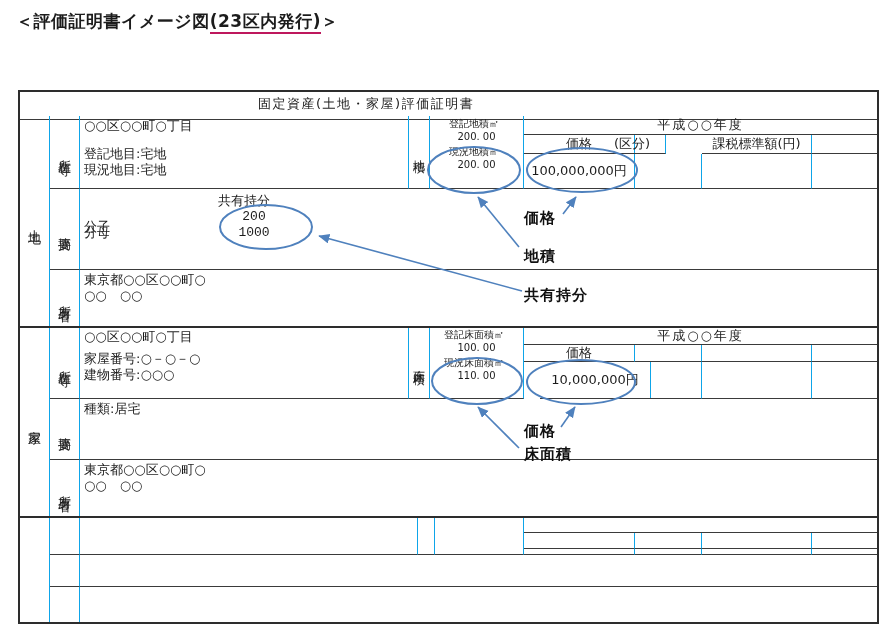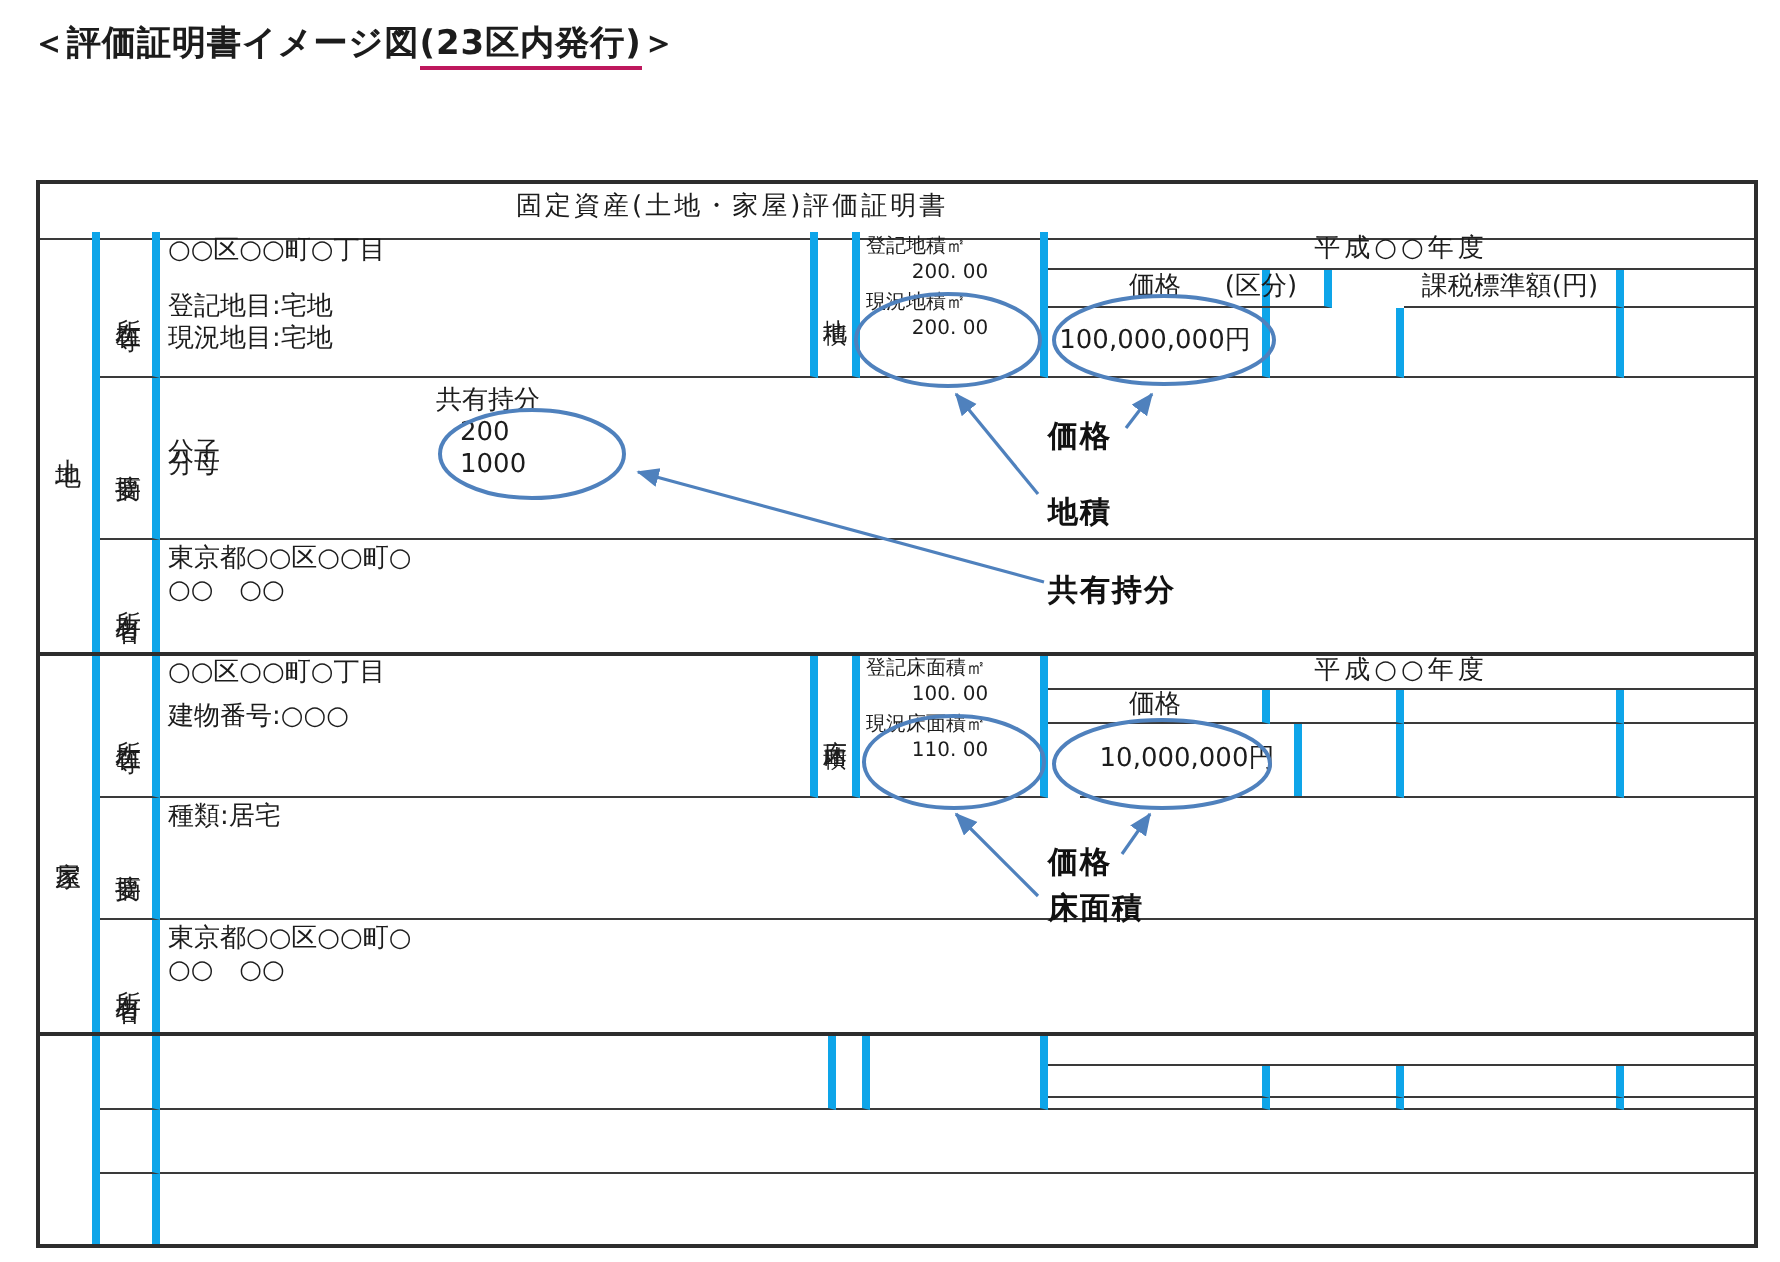--- a/index.html
+++ b/index.html
@@ -2,38 +2,38 @@
 <html><head>
 <meta charset="utf-8">
 <style>
   html,body{margin:0;padding:0;background:#fff;}
   .page{position:relative;width:890px;height:631px;background:#ffffff;
         font-family:"DejaVu Sans",sans-serif;color:#1c1c1c;overflow:hidden;}
   .title{position:absolute;left:16px;top:10px;font-size:17px;font-weight:bold;letter-spacing:.5px;white-space:nowrap;}
   .title .u{border-bottom:2px solid #be185d;padding-bottom:1px;}
   .subtitle{position:absolute;left:15px;top:57px;font-size:14px;font-weight:bold;white-space:nowrap;}
   .frame{position:absolute;left:18px;top:90px;width:857px;height:530px;border:2px solid #2d2d2d;}
-  .cell{position:absolute;box-sizing:border-box;border-right:4px solid #0ea5e9;border-bottom:1px solid #3a3a3a;
+  .cell{position:absolute;box-sizing:border-box;border-right:1px solid #0ea5e9;border-bottom:1px solid #3a3a3a;
         font-size:13px;line-height:16px;}
   .noR{border-right:none;}
   .noB{border-bottom:none;}
   .hline{position:absolute;left:0;width:857px;height:2px;background:#2d2d2d;z-index:3;}
   .vtc{display:flex;align-items:center;justify-content:center;}
   .vt{writing-mode:vertical-rl;text-orientation:upright;letter-spacing:2px;line-height:1;}
   .cen{display:flex;align-items:center;justify-content:center;text-align:center;}
   .pad{padding:2px 4px;}
   .area{font-size:10px;line-height:12px;padding:2px 3px;}
-  .arow{display:flex;justify-content:flex-start;padding-right:5px;}
+  .arow{display:flex;justify-content:center;padding-right:5px;}
   .aval{text-align:center;padding-top:1px;padding-bottom:3px;}
   .tt{position:absolute;left:238px;top:4px;font-size:13px;letter-spacing:1.5px;white-space:nowrap;}
   .yr{letter-spacing:2px;}
   .overlay{position:absolute;left:0;top:0;z-index:5;pointer-events:none;}
   .ann{position:absolute;font-size:15px;font-weight:bold;letter-spacing:1px;color:#111;z-index:6;white-space:nowrap;}
   .abs{position:absolute;white-space:nowrap;}
-  .shareVals{position:absolute;left:150px;top:20px;width:48px;text-align:left;}
+  .shareVals{position:absolute;left:150px;top:20px;width:48px;text-align:center;font-family:Liberation Mono, monospace;}
 </style>
 </head>
 <body>
 
 <div class="page">
 
   <div class="title"><span>＜評価証明書イメージ図</span><span class="u">(23区内発行)</span><span>＞</span></div>
 
 
   <div class="frame">
@@ -116,20 +116,21 @@
 
     <div class="cell vtc" style="left:0;top:235px;width:30px;height:190px">
       <span class="vt">家屋</span>
     </div>
 
     <div class="cell vtc" style="left:30px;top:235px;width:30px;height:72px">
       <span class="vt">所在等</span>
     </div>
     <div class="cell pad" style="left:60px;top:235px;width:329px;height:72px">
       <div style="margin-bottom:6px">○○区○○町○丁目</div>
+      <div>家屋番号:○－○－○</div>
       <div>建物番号:○○○</div>
     </div>
     <div class="cell vtc" style="left:389px;top:235px;width:21px;height:72px;font-size:12px">
       <span class="vt">床面積</span>
     </div>
     <div class="cell area" style="left:410px;top:235px;width:94px;height:72px">
       <div class="arow">
           <span>登記床面積</span>
           <span>㎡</span>
         </div>

